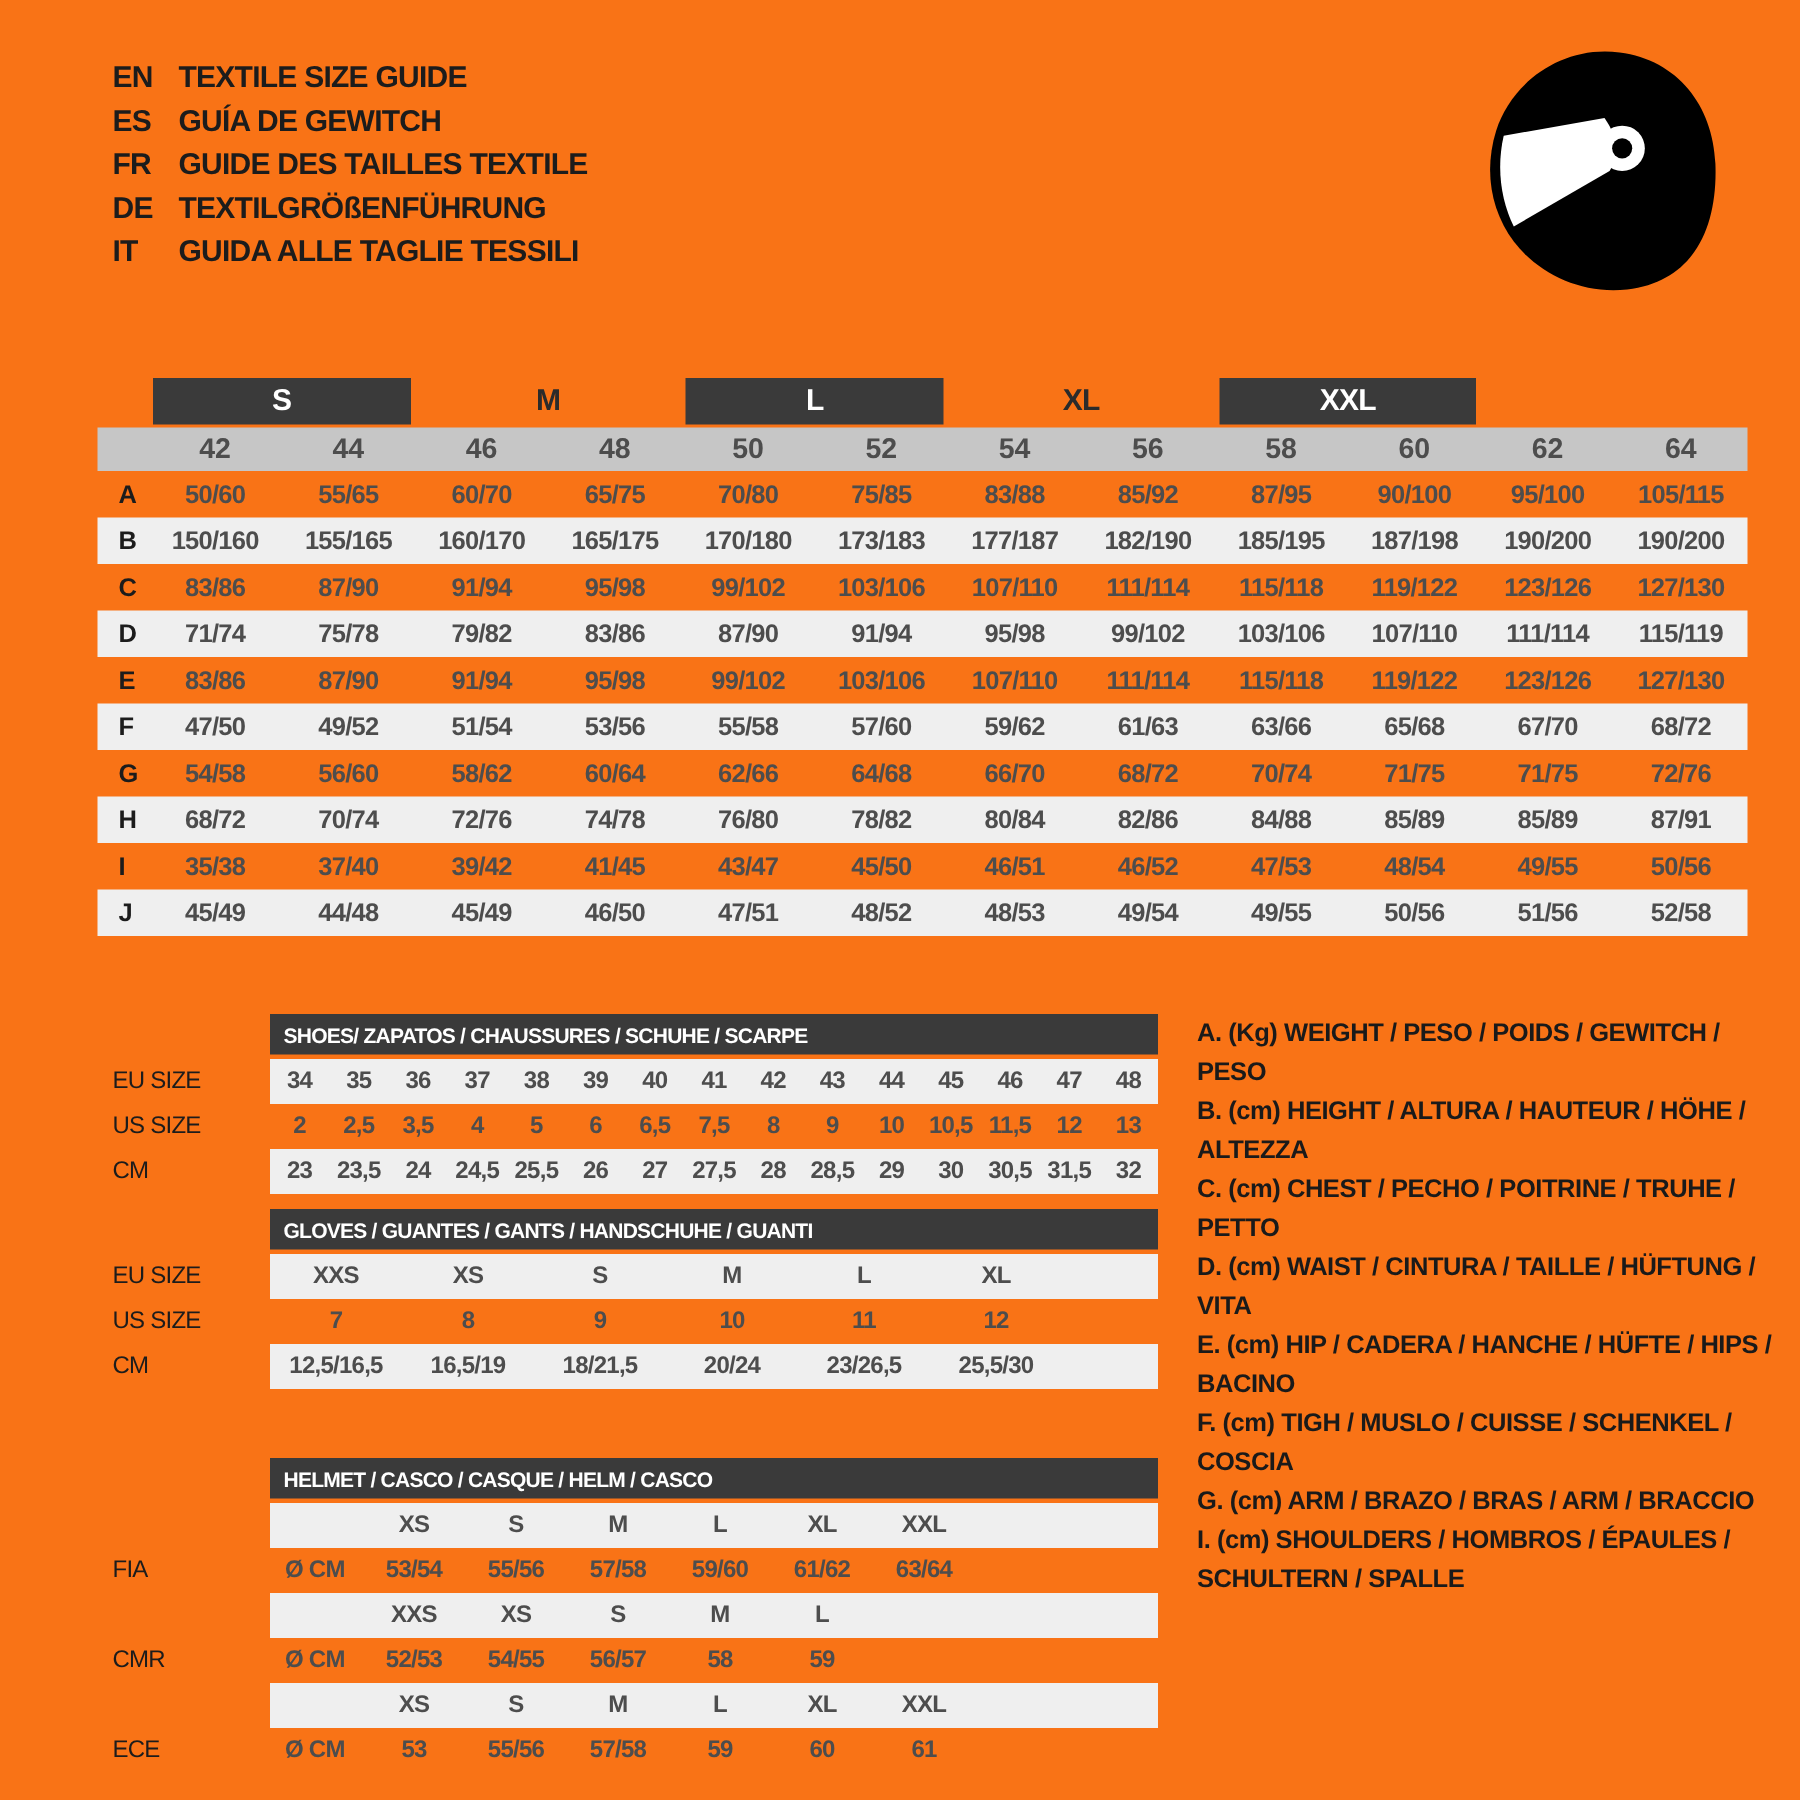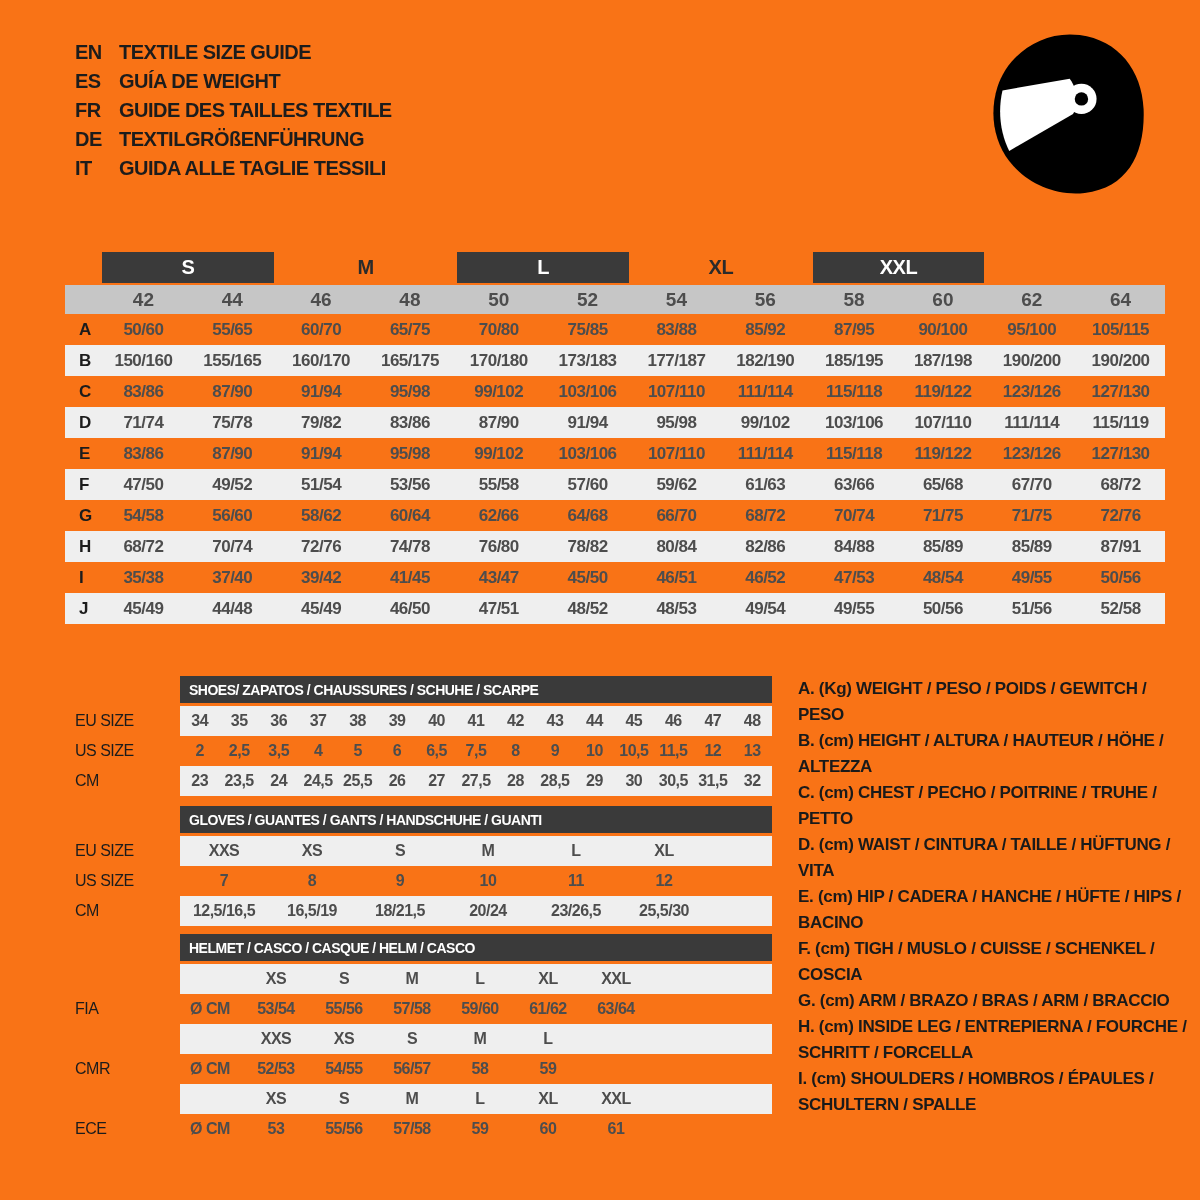--- a/index.html
+++ b/index.html
@@ -27,21 +27,21 @@
   .t-row { height:31px; }
   .t-row.shaded { background:#efefef; }
   .row-label { display:flex; align-items:center; padding-left:14px;
     font-size:17px; font-weight:bold; color:#1c1c1c; }
   .val-cell { display:flex; align-items:center; justify-content:center;
     font-size:17px; font-weight:bold; color:#4d4d4d; letter-spacing:-0.5px; white-space:nowrap; }
   
   .lower-table { position:absolute; left:65px; width:707px; }
   .shoes-table  { top:676px; }
   .gloves-table { top:806px; }
-  .helmet-table { top:934px;text-align:center; }
+  .helmet-table { top:972px;text-align:center; }
   .lt-title { margin-left:115px; width:592px; height:27px; margin-bottom:3px;
     background:#3a3a3a; color:#ffffff; display:flex; align-items:center;
     padding-left:9px; font-size:14px; font-weight:bold; letter-spacing:-0.5px; white-space:nowrap; }
   .lt-row { display:flex; height:30px; }
   .lt-label { width:115px; display:flex; align-items:center; padding-left:10px;
     font-size:16px; font-weight:normal; letter-spacing:-0.5px; color:#1c1c1c; }
   .lt-content { width:592px; display:grid; align-items:center; }
   .lt-content.shaded { background:#efefef; }
   .lt-content .val-cell { font-size:16px; }
   .grid15 { grid-template-columns:repeat(15,1fr); }
@@ -58,21 +58,21 @@
 
 <div class="page">
 
   <div class="langs">
       <div class="lang-row">
         <span class="lang-code">EN</span>
         <span class="lang-title">TEXTILE SIZE GUIDE</span>
       </div>
       <div class="lang-row">
         <span class="lang-code">ES</span>
-        <span class="lang-title">GUÍA DE WEIGHT</span>
+        <span class="lang-title">GUÍA DE GEWITCH</span>
       </div>
       <div class="lang-row">
         <span class="lang-code">FR</span>
         <span class="lang-title">GUIDE DES TAILLES TEXTILE</span>
       </div>
       <div class="lang-row">
         <span class="lang-code">DE</span>
         <span class="lang-title">TEXTILGRÖßENFÜHRUNG</span>
       </div>
       <div class="lang-row">
@@ -450,18 +450,17 @@
 
   <div class="legend">
     <div>
         <div class="legend-item"><span class="legend-key">A. (Kg) </span><span class="legend-text">WEIGHT / PESO / POIDS / GEWITCH / PESO</span></div>
         <div class="legend-item"><span class="legend-key">B. (cm) </span><span class="legend-text">HEIGHT / ALTURA / HAUTEUR / HÖHE / ALTEZZA</span></div>
         <div class="legend-item"><span class="legend-key">C. (cm) </span><span class="legend-text">CHEST / PECHO / POITRINE / TRUHE / PETTO</span></div>
         <div class="legend-item"><span class="legend-key">D. (cm) </span><span class="legend-text">WAIST / CINTURA / TAILLE / HÜFTUNG / VITA</span></div>
         <div class="legend-item"><span class="legend-key">E. (cm) </span><span class="legend-text">HIP / CADERA / HANCHE / HÜFTE / HIPS / BACINO</span></div>
         <div class="legend-item"><span class="legend-key">F. (cm) </span><span class="legend-text">TIGH / MUSLO / CUISSE / SCHENKEL / COSCIA</span></div>
         <div class="legend-item"><span class="legend-key">G. (cm) </span><span class="legend-text">ARM / BRAZO / BRAS / ARM / BRACCIO</span></div>
-        <div class="legend-item"><span class="legend-key">H. (cm) </span><span class="legend-text">INSIDE LEG / ENTREPIERNA / FOURCHE / SCHRITT / FORCELLA</span></div>
         <div class="legend-item"><span class="legend-key">I. (cm) </span><span class="legend-text">SHOULDERS / HOMBROS / ÉPAULES / SCHULTERN / SPALLE</span></div>
       </div>
   </div>
 
 </div>
 
 </body></html>

